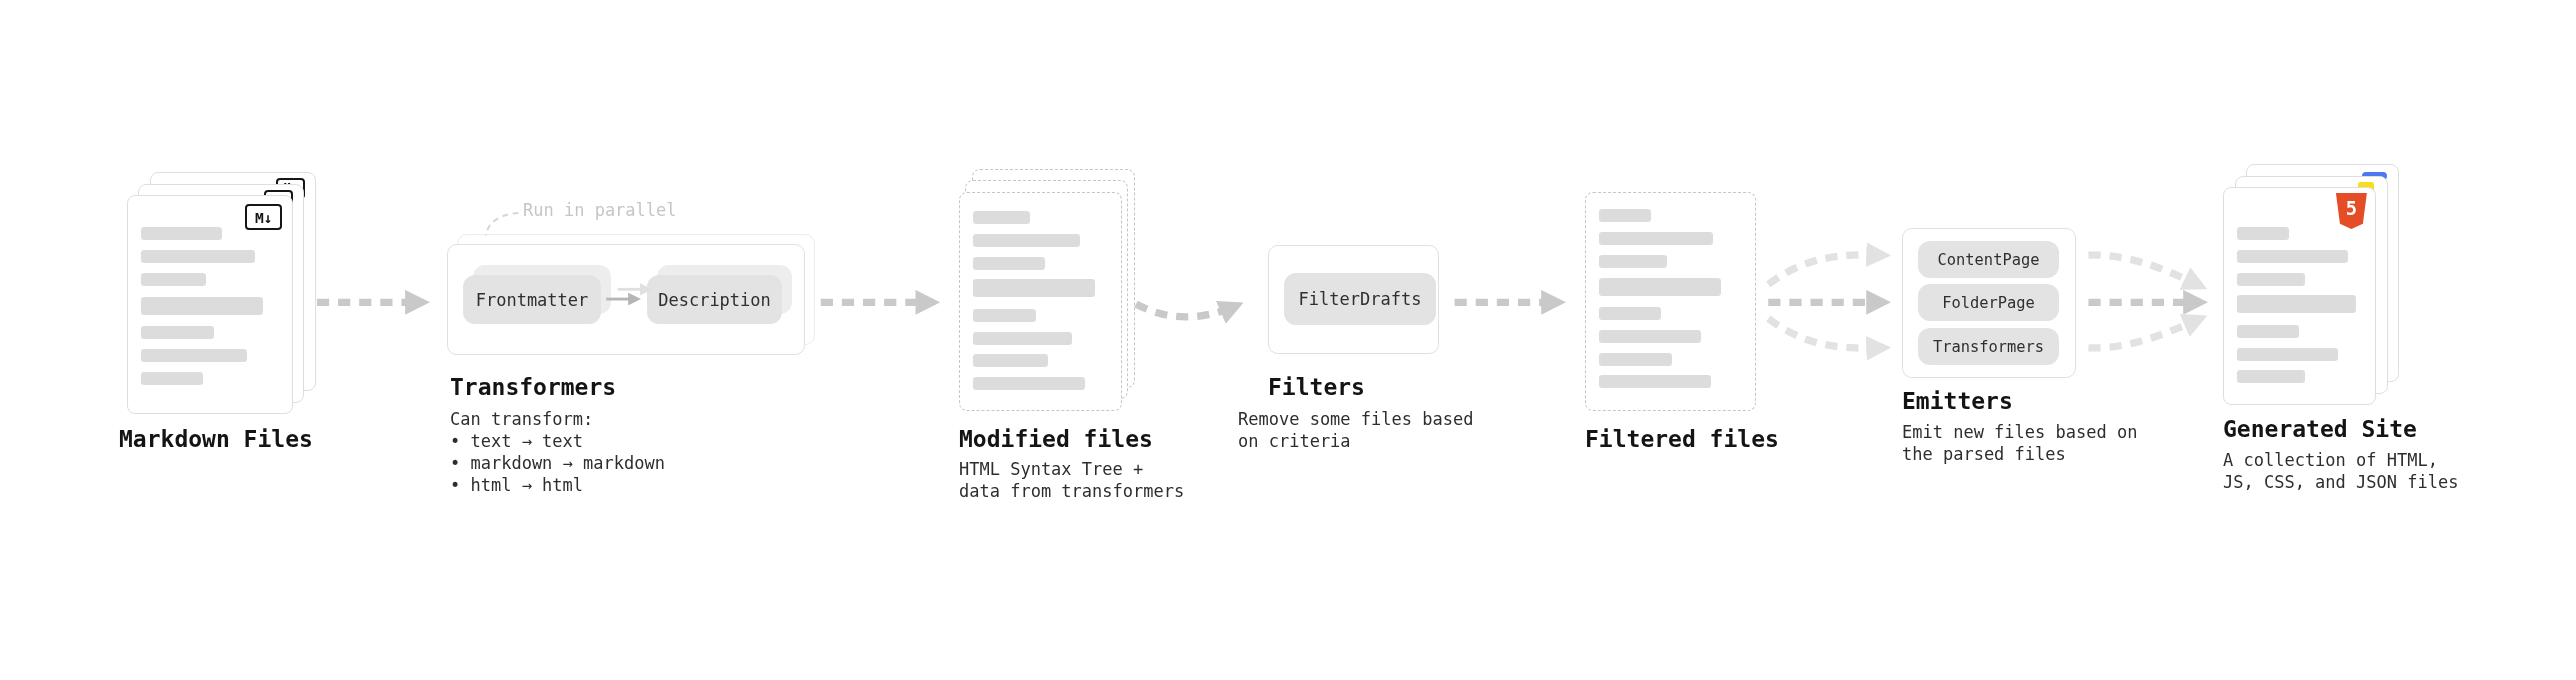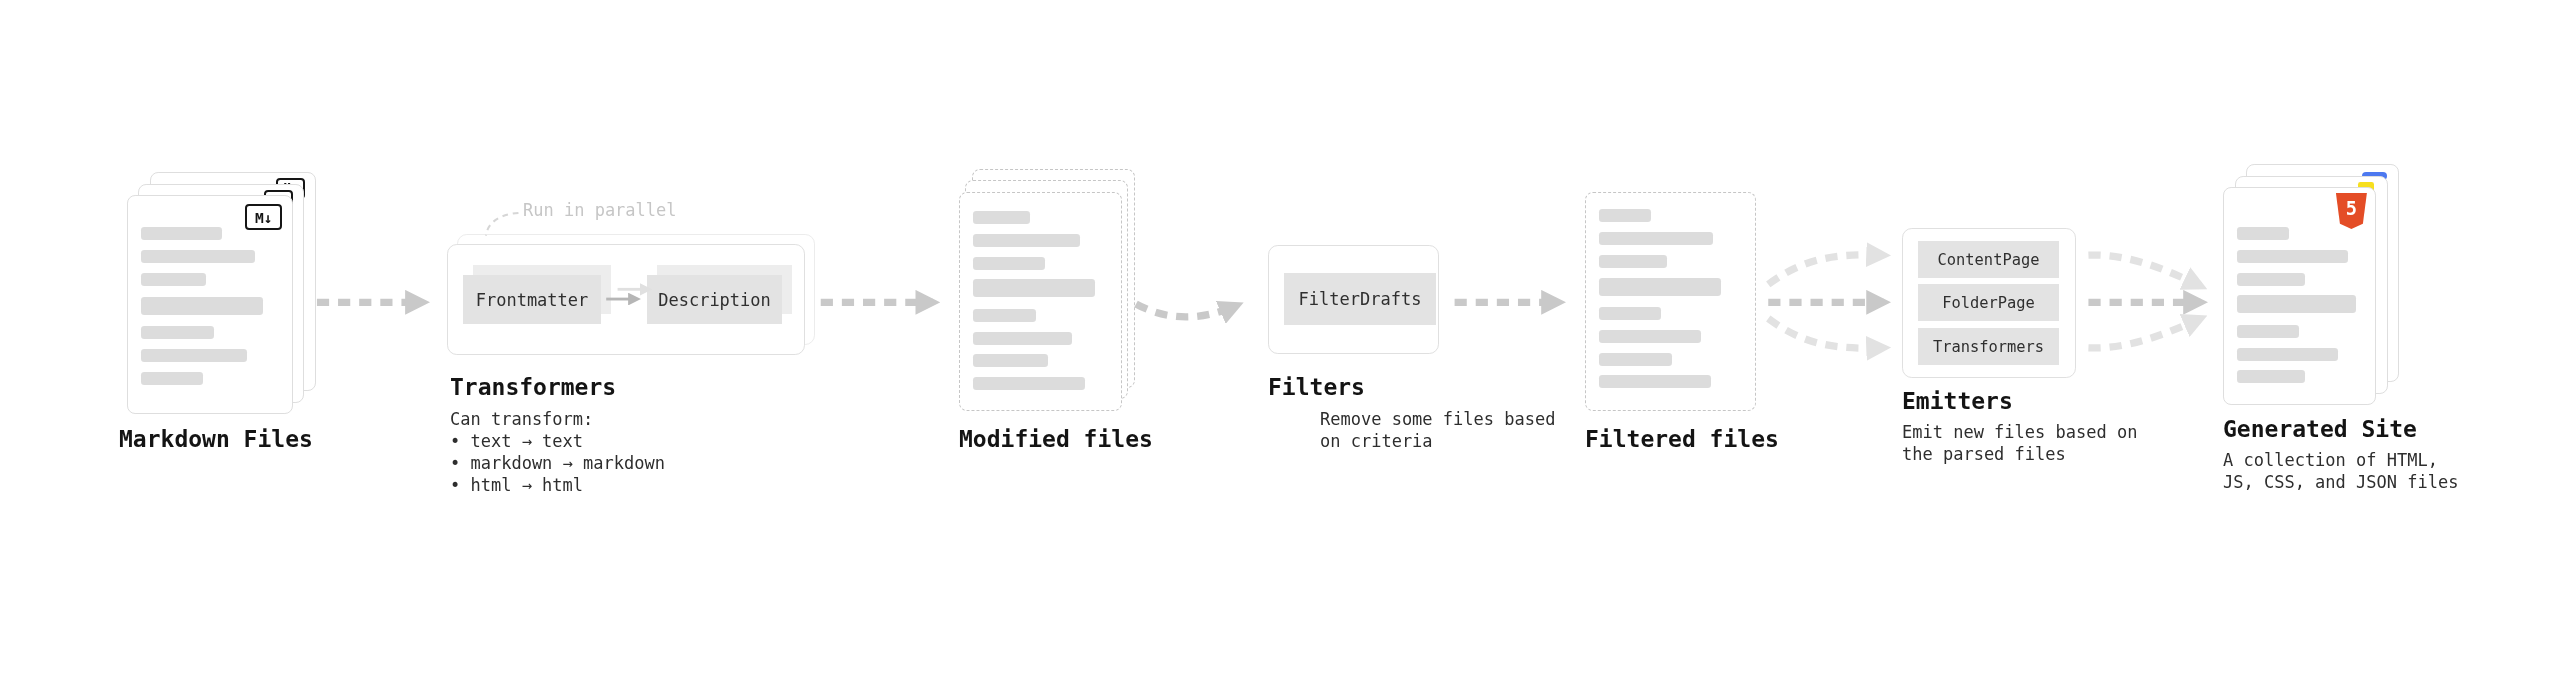--- a/index.html
+++ b/index.html
@@ -8,21 +8,21 @@
   .canvas{position:relative;width:2576px;height:681px;background:#fff;overflow:hidden}
 
   .card{position:absolute;background:#fff;border:1.6px solid #dedede;border-radius:8.1px;overflow:hidden;z-index:2}
   .card.dashed{border:1.6px dashed #c6c6c6}
   .bar{height:13px;background:#dcdcdc;border-radius:3.3px;margin:9.8px 0 0 13px}
   .bar.tall{height:18px}
 
   .box{position:absolute;background:#fff;border:1.6px solid #e0e0e0;border-radius:9.8px;z-index:2}
   .box.ghost{border-color:#ececec;z-index:1}
 
-  .pill{position:absolute;background:#e3e3e3;border-radius:0;display:flex;align-items:center;justify-content:center;
+  .pill{position:absolute;background:#e3e3e3;border-radius:12px;display:flex;align-items:center;justify-content:center;
         font-size:17px;color:#2f2f2f;white-space:nowrap;z-index:4}
   .pill.small{font-size:15.4px}
   .pill.ghost{background:#ededed;z-index:3}
 
   .stage-label{position:absolute;font-size:23px;font-weight:600;color:#141414;white-space:nowrap;z-index:2}
   .desc{position:absolute;font-size:17px;line-height:22px;color:#2e2e2e;white-space:nowrap;z-index:2}
   .desc span{display:block}
   .note{position:absolute;font-size:17px;color:#c6c6c6;white-space:nowrap;z-index:4}
 
   .mdb{position:absolute;background:#fff;border:2.4px solid #151515;border-radius:4.1px;display:flex;align-items:center;
@@ -121,25 +121,29 @@
     <div class="bar" style="width:57px;margin-top:18px"></div>
     <div class="bar" style="width:107px"></div>
     <div class="bar" style="width:72px"></div>
     <div class="bar tall" style="width:122px"></div>
     <div class="bar" style="width:63px;margin-top:11.4px"></div>
     <div class="bar" style="width:99px"></div>
     <div class="bar" style="width:75px"></div>
     <div class="bar" style="width:112px"></div>
   </div>
   <div class="stage-label" style="left:959px;top:426px">Modified files</div>
+  <div class="desc" style="left:959px;top:458px">
+    <span>HTML Syntax Tree +</span>
+    <span>data from transformers</span>
+  </div>
 
   <div class="box" style="left:1268px;top:245px;width:171px;height:109px"></div>
   <div class="pill" style="left:1284px;top:273px;width:152px;height:52px">FilterDrafts</div>
   <div class="stage-label" style="left:1268px;top:374px">Filters</div>
-  <div class="desc" style="left:1320px;top:408px">
+  <div class="desc" style="left:1238px;top:408px">
     <span>Remove some files based</span>
     <span>on criteria</span>
   </div>
 
   <div class="card dashed" style="left:1585px;top:192px;width:171px;height:219px">
     <div class="bar" style="width:52px;margin-top:16.3px"></div>
     <div class="bar" style="width:114px"></div>
     <div class="bar" style="width:68px"></div>
     <div class="bar tall" style="width:122px"></div>
     <div class="bar" style="width:62px;margin-top:11.4px"></div>

